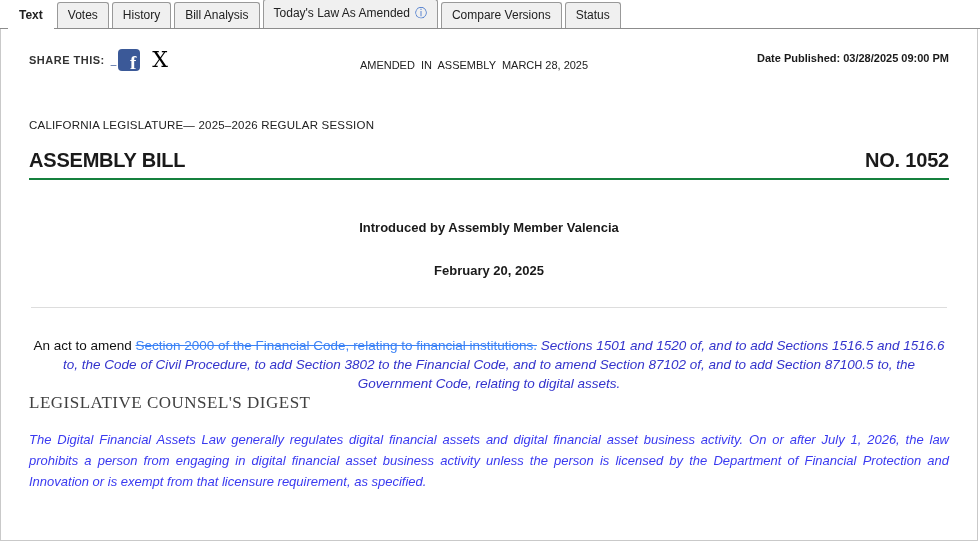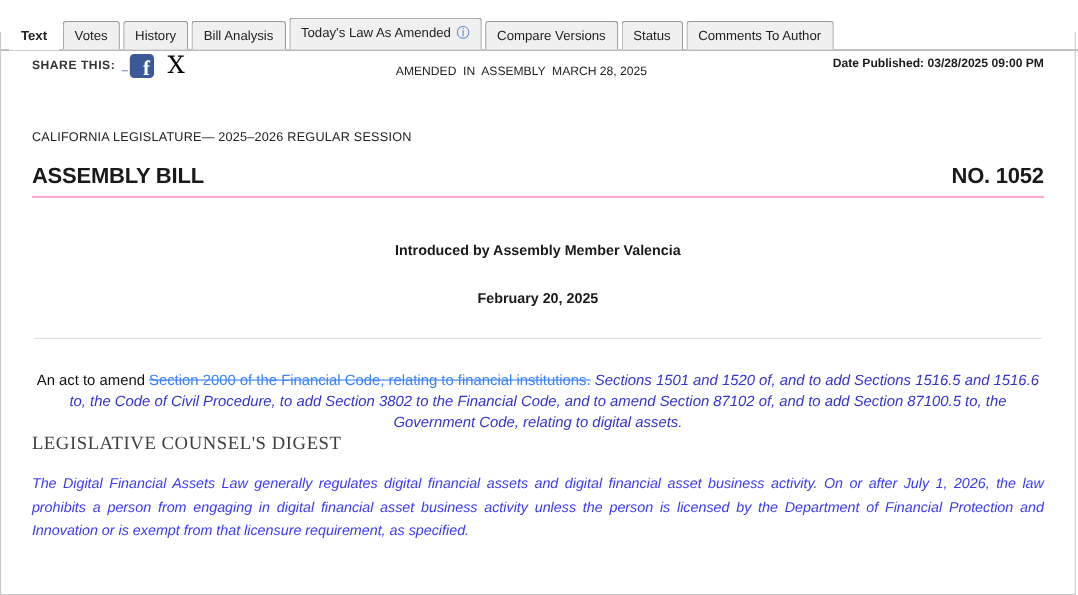--- a/index.html
+++ b/index.html
@@ -2,21 +2,21 @@
 <html><head>
 <meta charset="utf-8">
 <style>
   * { box-sizing: border-box; margin: 0; padding: 0; }
   html, body { width: 980px; height: 541px; background: #ffffff; overflow: hidden; }
   body { font-family: "Liberation Sans", sans-serif; color: #1a1a1a; position: relative; }
 
   
   .tabbar {
     display: flex; align-items: flex-end;
-    padding-left: 8px; height: 46px;
+    padding-left: 8px; height: 29px;
     border-bottom: 1px solid #8c8c8c;
     background: #ffffff;
   }
   .tab {
     font-size: 12px; color: #222;
     background: #f0f0f0;
     border: 1px solid #999;
     border-bottom: none;
     border-radius: 3px 3px 0 0;
     padding: 5px 10px 6px 10px;
@@ -64,21 +64,21 @@
   .amended-line {
     text-align: center; font-size: 11px; color: #222;
     padding-top: 22px; white-space: pre-wrap;
   }
   .date-pub { text-align: right; font-size: 11px; font-weight: bold; padding-top: 15px; }
 
   
   .session { text-align: left; font-size: 11.5px; color: #222; margin-top: 48px; letter-spacing: 0.2px; }
   .billrow {
     display: flex; justify-content: space-between; align-items: baseline;
-    margin-top: 18px; padding-bottom: 6px; border-bottom: 2px solid #f9a8d4;
+    margin-top: 18px; padding-bottom: 6px; border-bottom: 2px solid #15803d;
   }
   .billrow .big {
     font-size: 20px; font-weight: bold; letter-spacing: -0.2px;
     font-stretch: condensed;
   }
   .introduced { text-align: center; font-size: 13px; font-weight: bold; margin-top: 40px; }
   .intro-date { text-align: center; font-size: 13px; font-weight: bold; margin-top: 28px; }
 
   .rule { border: none; border-top: 1px solid #ddd; margin: 29px 2px 0 2px; }
 
@@ -121,23 +121,20 @@
   </div>
   <div class="tab">
     <span>Today's Law As Amended</span><span class="info-badge">ⓘ</span>
   </div>
   <div class="tab">
     <span>Compare Versions</span>
   </div>
   <div class="tab">
     <span>Status</span>
   </div>
-  <div class="tab">
-    <span>Comments To Author</span>
-  </div>
 </div>
 
 <div class="frame">
 
   <div class="toprow">
     <div class="share">
       <span class="share-label">SHARE THIS:</span>
       <span class="share-link-artifact">_</span>
       <span class="fb-icon">f</span>
       <span class="x-icon">X</span>

